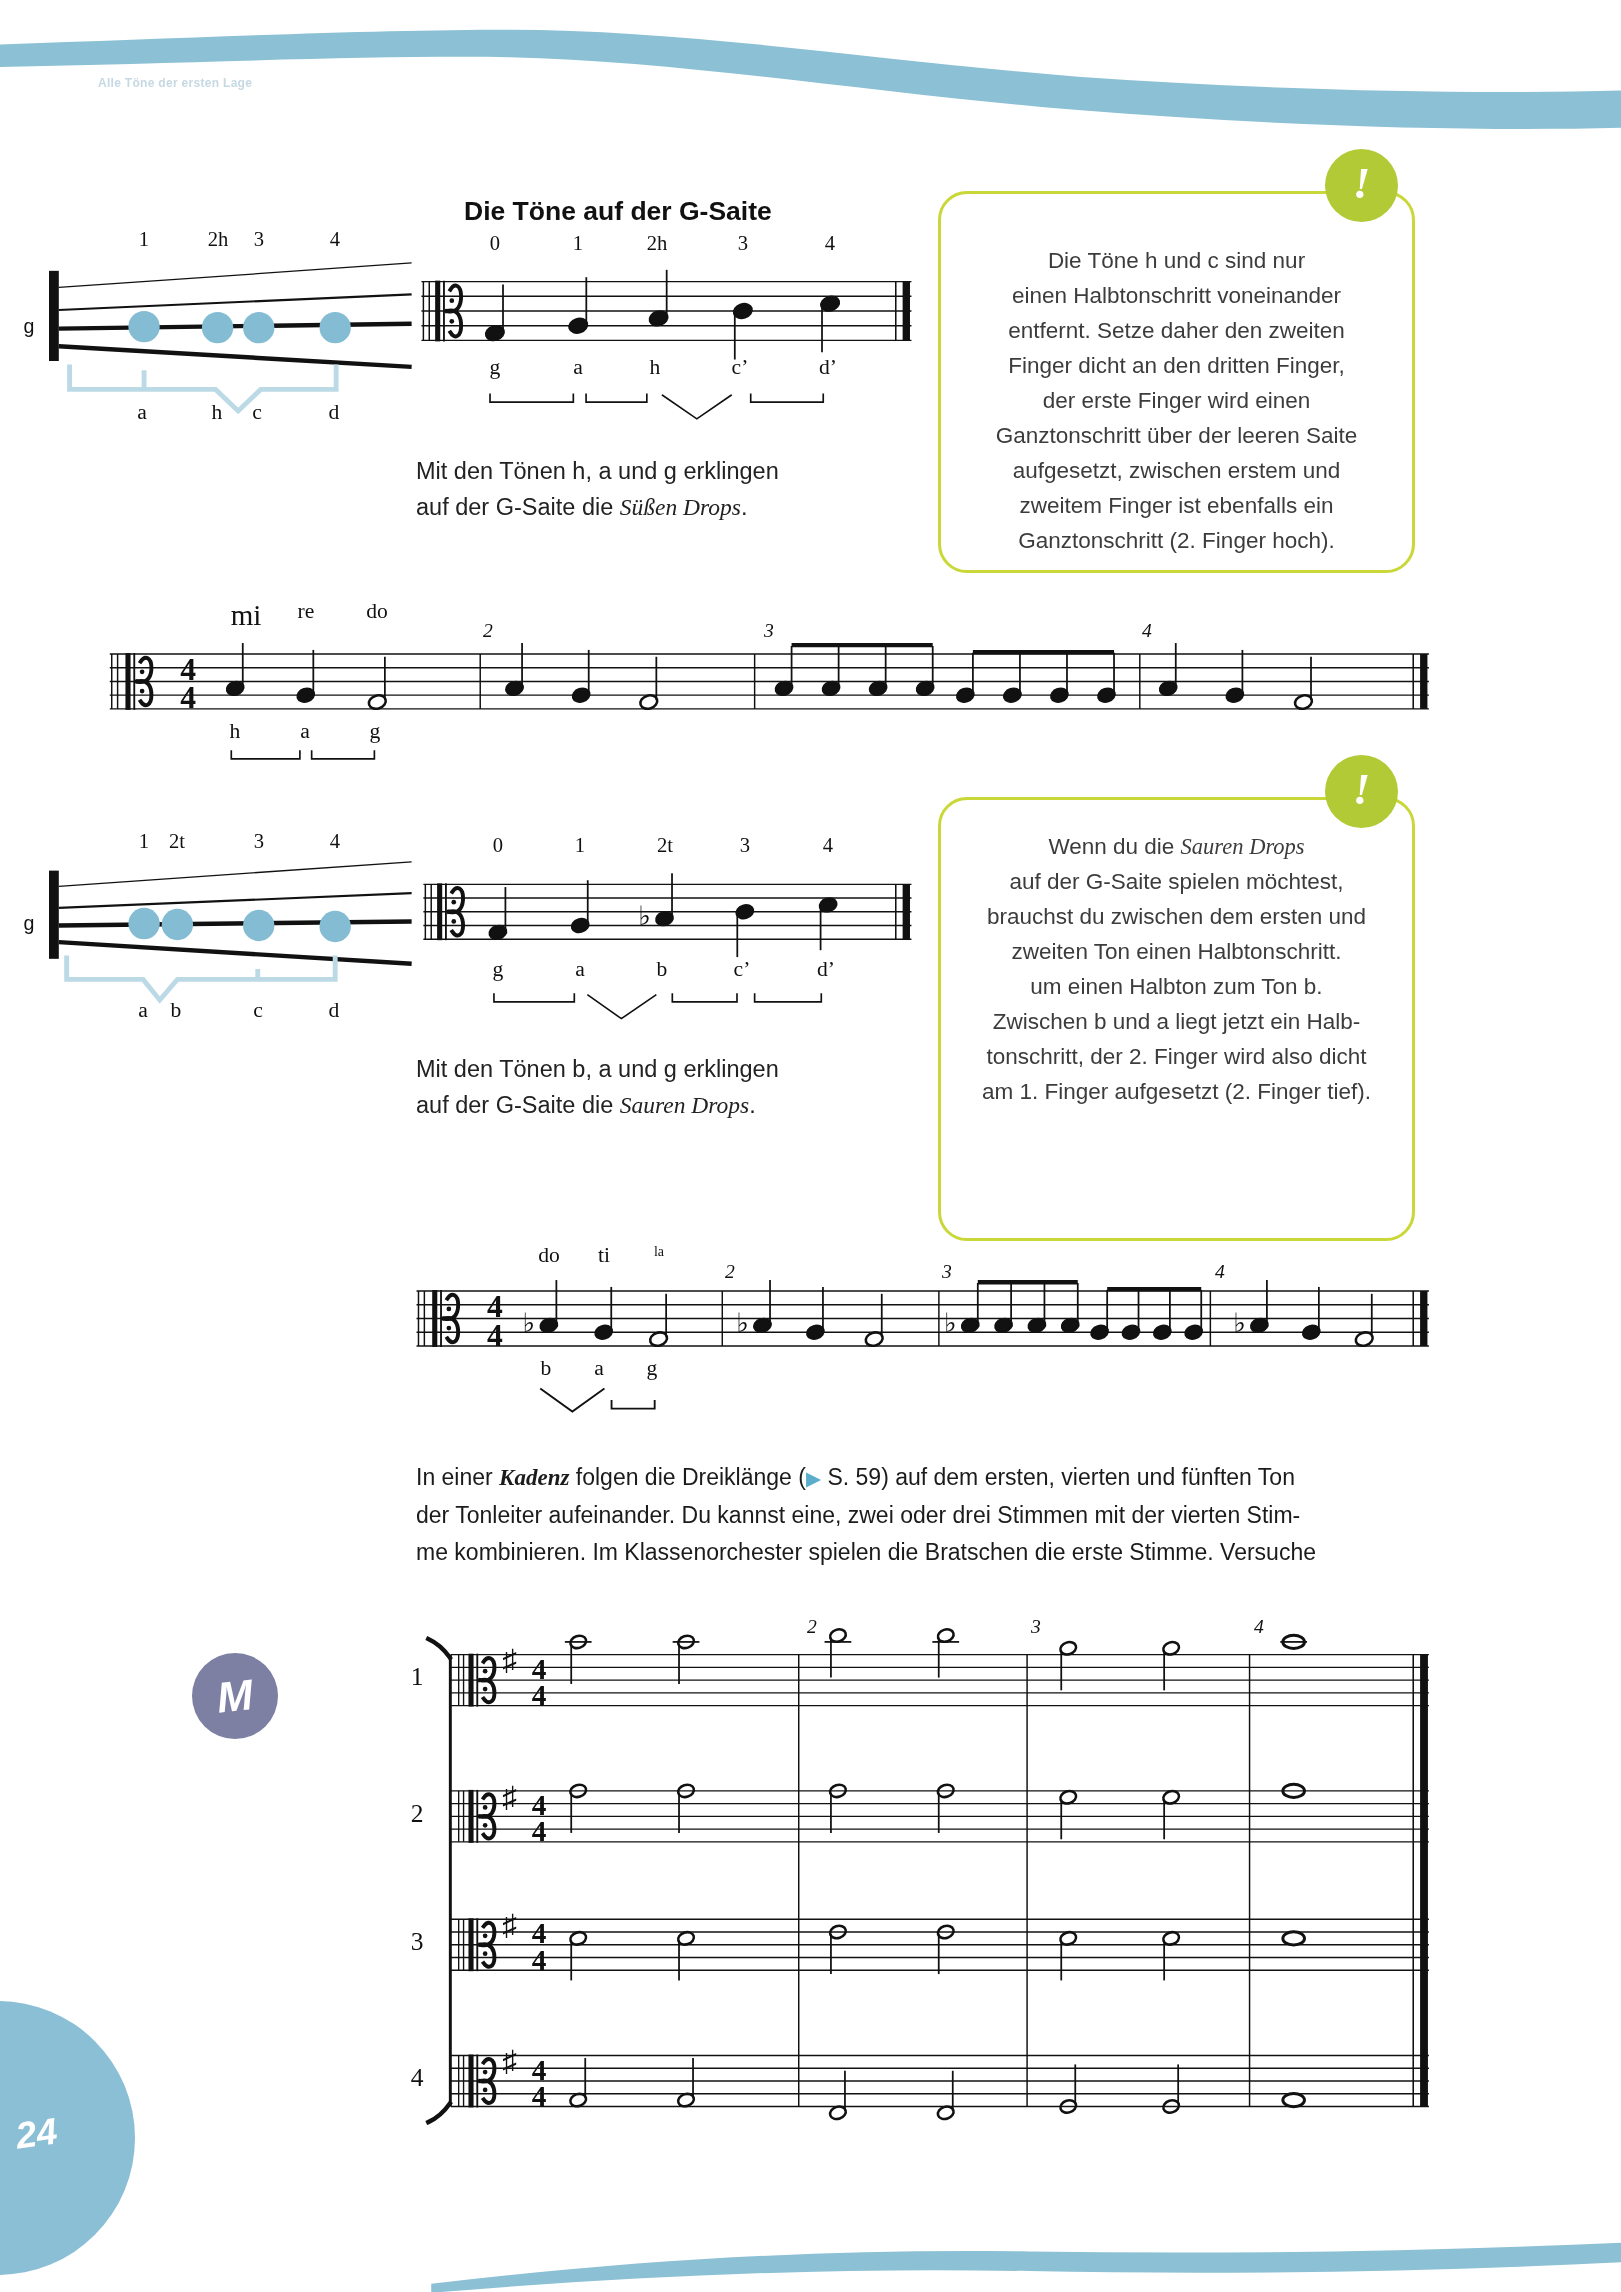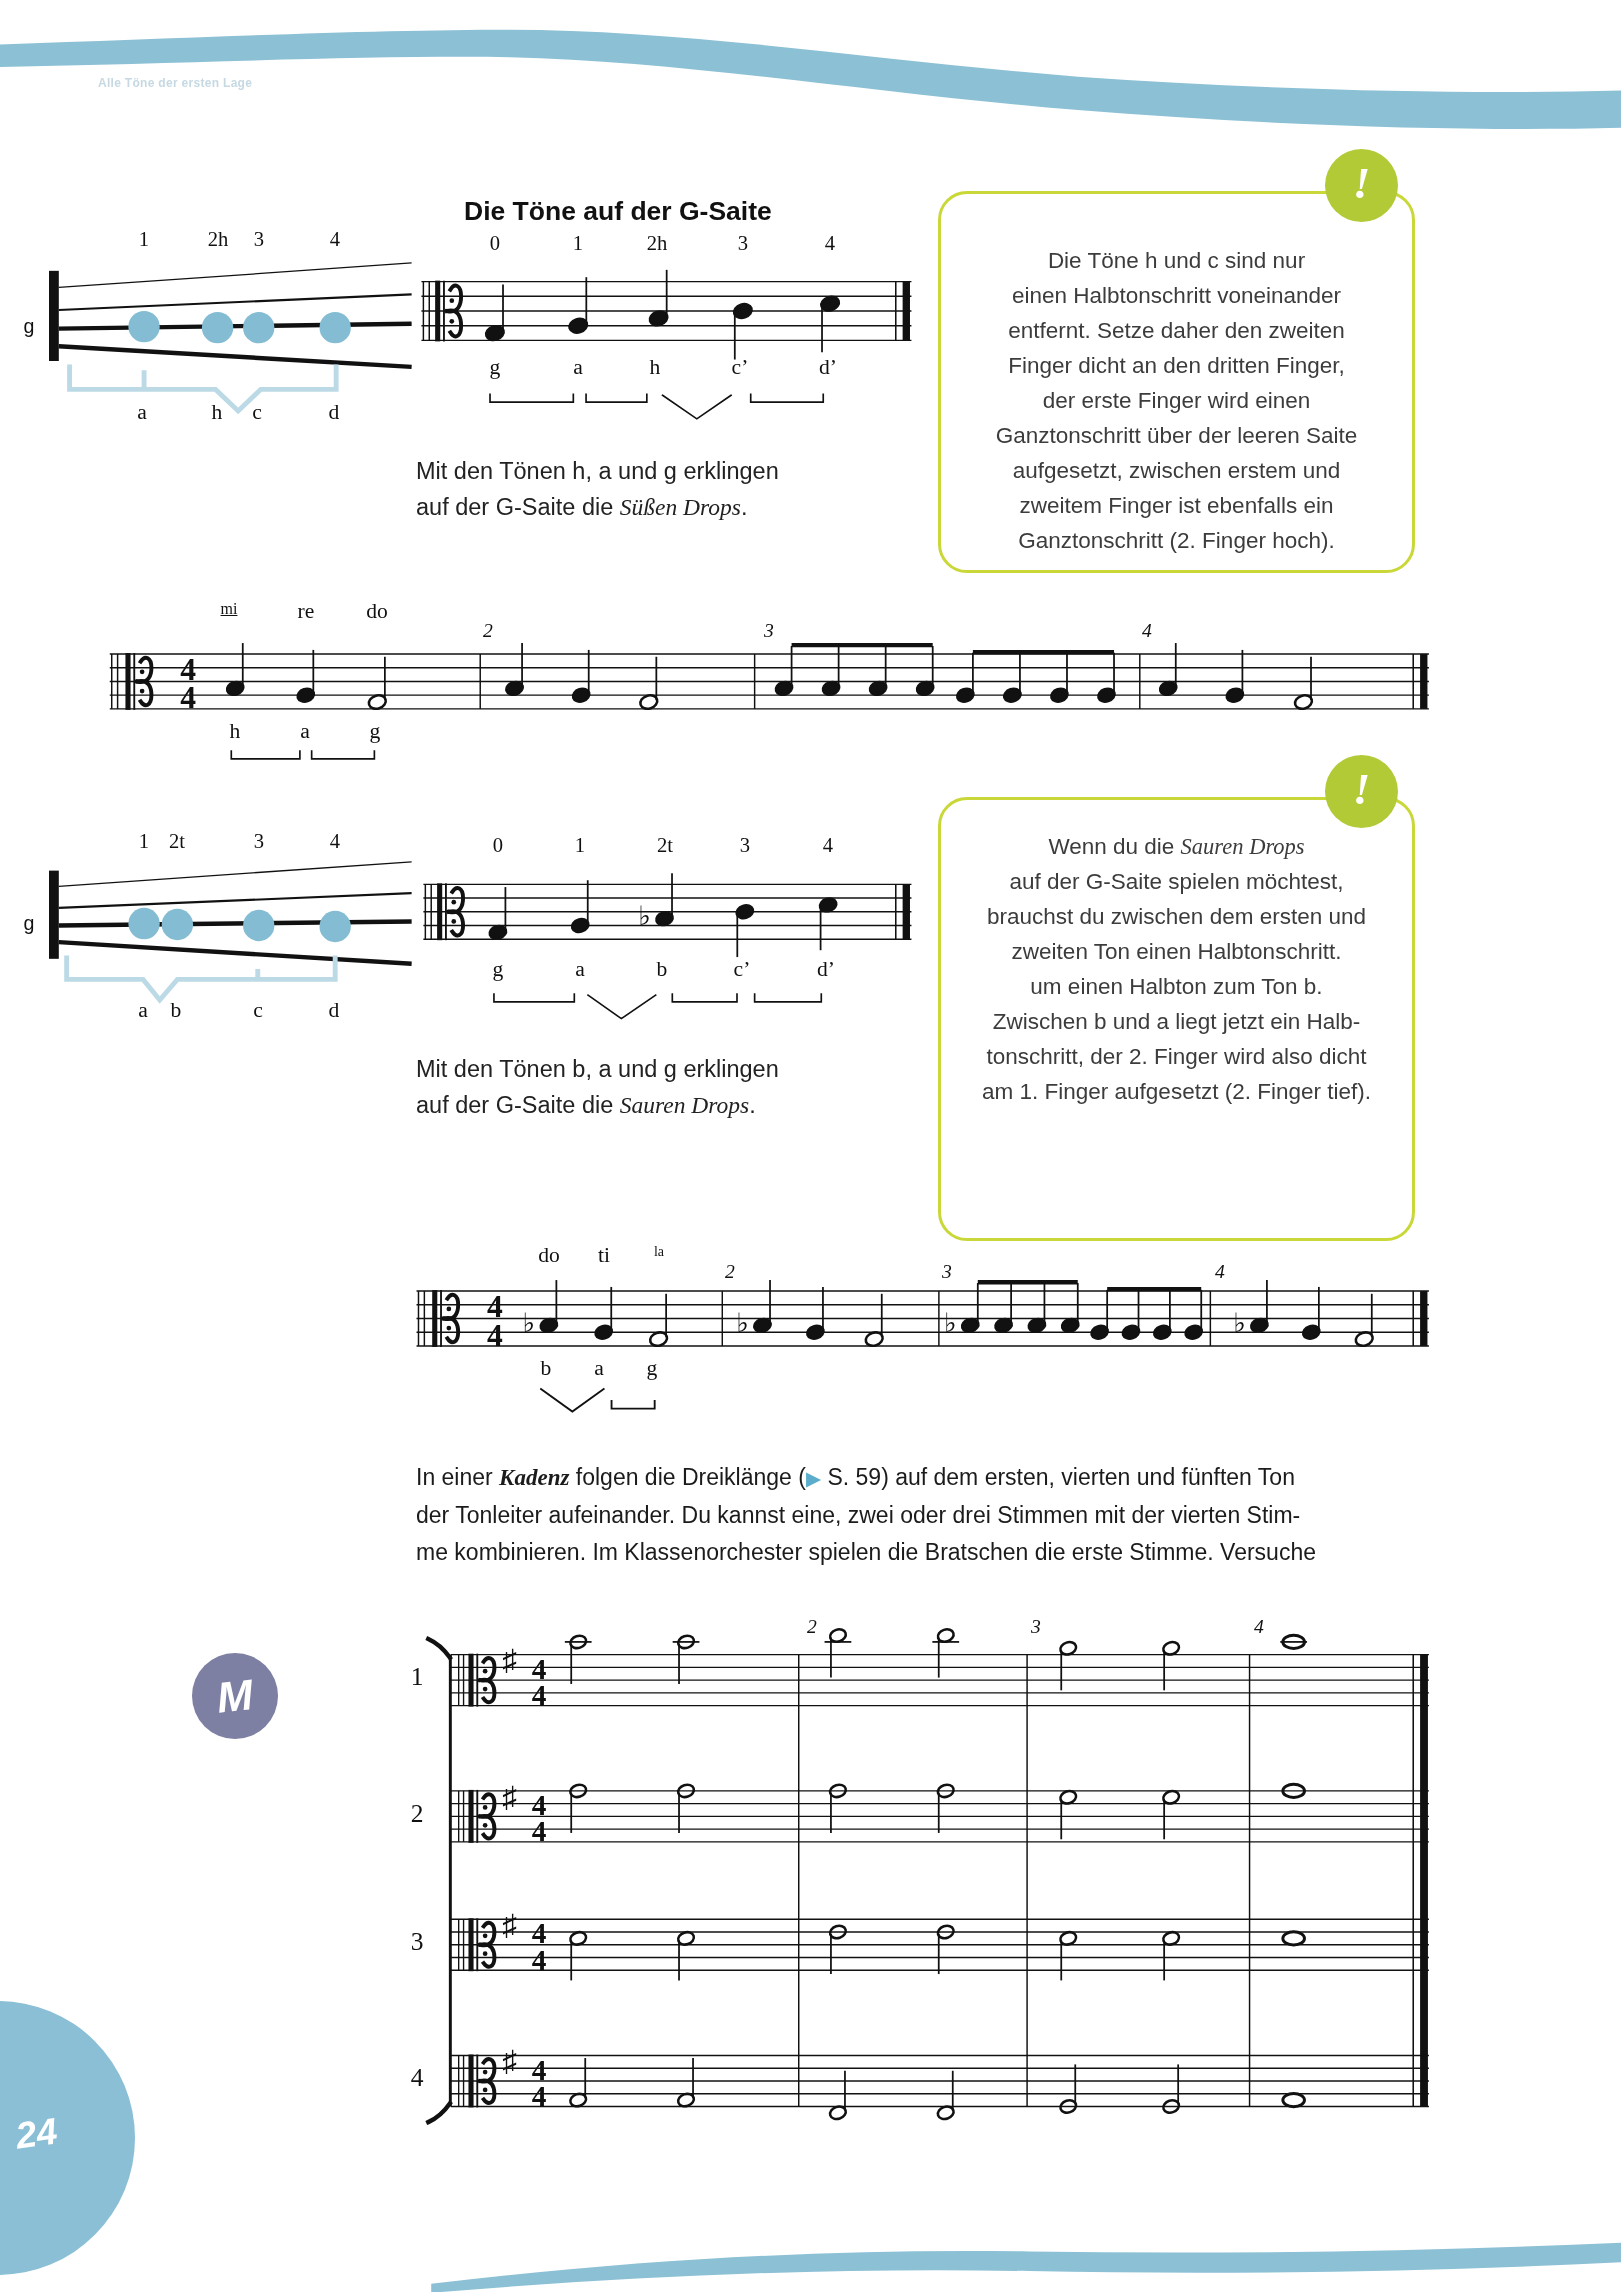--- a/index.html
+++ b/index.html
@@ -418,21 +418,21 @@
         <div>aufgesetzt, zwischen erstem und</div>
         <div>zweitem Finger ist ebenfalls ein</div>
         <div>Ganztonschritt (2. Finger hoch).</div>
       </div>
   </div>
   <div class="bang" style="left:1325px;top:149px">
     <span>!</span>
   </div>
 
   <div class="layer">
-      <span class="rlab" style="left: 229px; top: 601px; font-size: 16px; text-decoration: underline;">mi</span>
+      <span class="rlab" style="left: 246px; top: 601px; font-size: 29px;">mi</span>
       <span class="rlab" style="left: 306px; top: 601px; font-size: 21.6px;">re</span>
       <span class="rlab" style="left: 377px; top: 601px; font-size: 21.6px;">do</span>
     </div>
   <div class="layer">
       <span class="rlab" style="left: 235px; top: 721px; font-size: 21.6px;">h</span>
       <span class="rlab" style="left: 305px; top: 721px; font-size: 21.6px;">a</span>
       <span class="rlab" style="left: 375px; top: 721px; font-size: 21.6px;">g</span>
     </div>
   <div class="layer">
       <span class="rlab it" style="left: 488px; top: 621px; font-size: 19.6px;">2</span>

